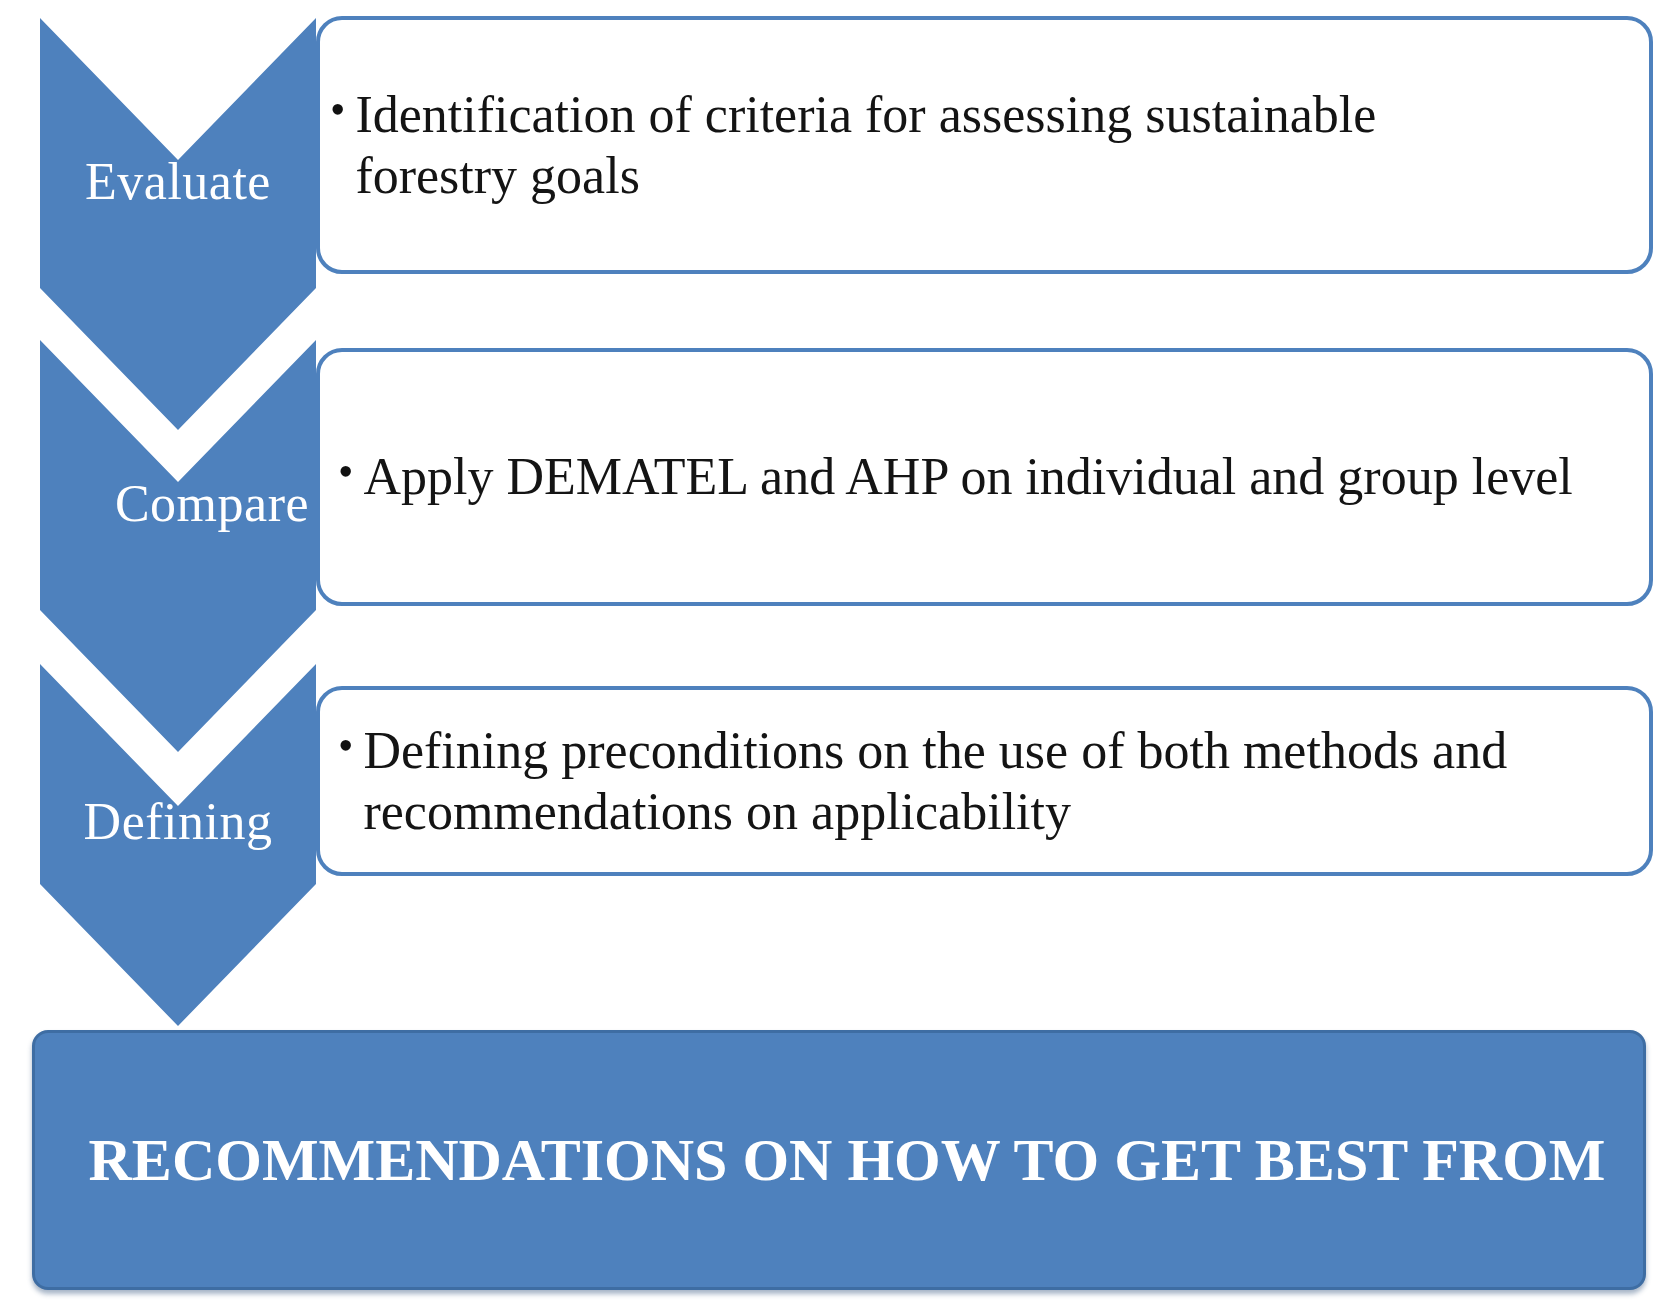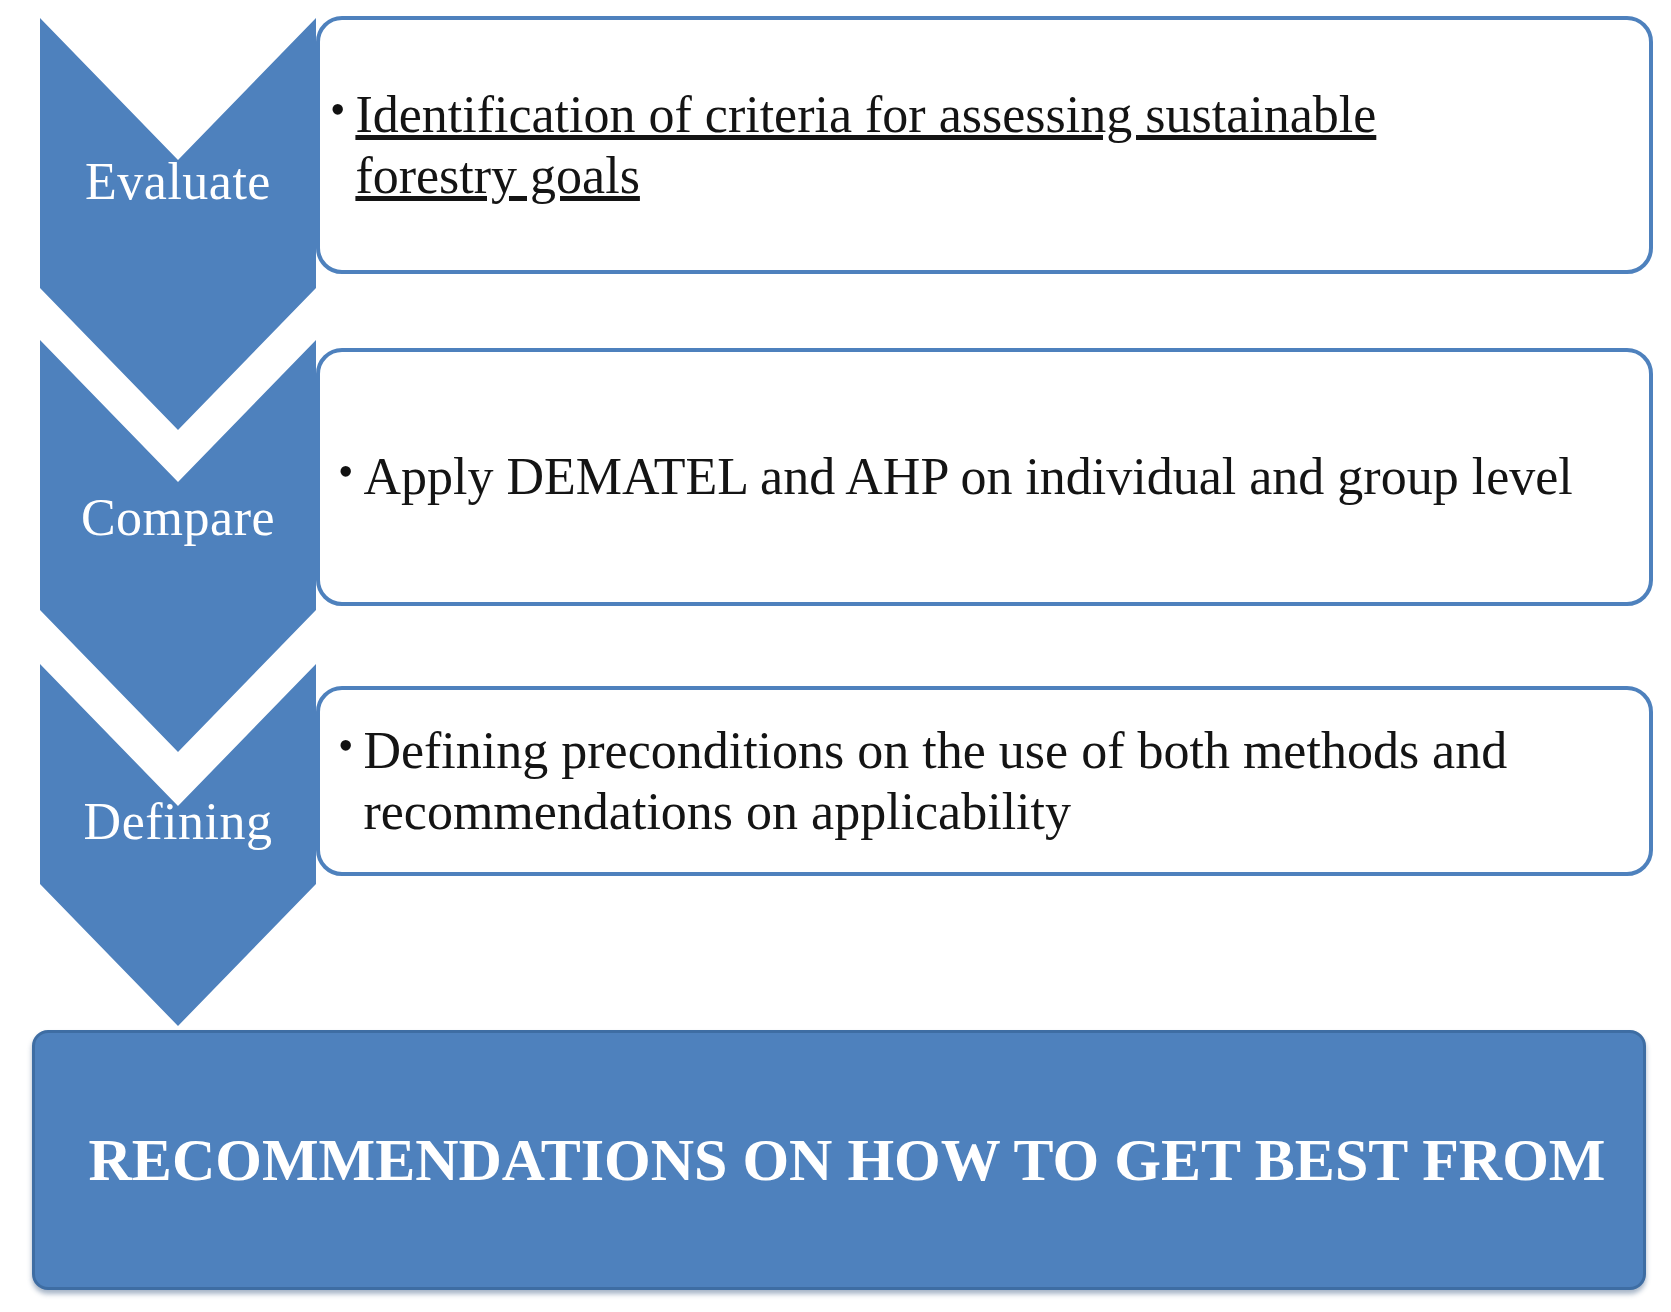--- a/index.html
+++ b/index.html
@@ -42,21 +42,21 @@
     width: 276px;
     text-align: center;
     color: #ffffff;
     font-family: "Liberation Serif", "DejaVu Serif", serif;
     font-size: 52px;
     line-height: 1;
     white-space: nowrap;
     letter-spacing: 0.5px;
   }
   #chevron-label-0 { top: 156px; }
-  #chevron-label-1 { top: 492px; }
+  #chevron-label-1 { top: 478px; padding-left: 34px; }
   #chevron-label-2 { top: 796px; }
 
   
   .content-box {
     position: absolute;
     left: 316px;
     width: 1337px;
     box-sizing: border-box;
     background: #ffffff;
     border: 4px solid #4E81BD;
@@ -81,21 +81,21 @@
     color: #111111;
     margin-right: 10px;
   }
   .box-text {
     font-family: "Liberation Serif", "DejaVu Serif", serif;
     font-size: 52px;
     line-height: 1.18;
     color: #141414;
   }
   #content-box-0 .box-bullet-row { padding-left: 10px; }
-  #content-box-0 .box-text { max-width: 1175px; text-decoration: underline; }
+  #content-box-0 .box-text { max-width: 1175px; }
   #content-box-1 .box-text { max-width: 1290px; }
   #content-box-2 .box-text { max-width: 1150px; }
 
   
   #bottom-banner {
     position: absolute;
     left: 32px;
     top: 1030px;
     width: 1614px;
     height: 260px;

